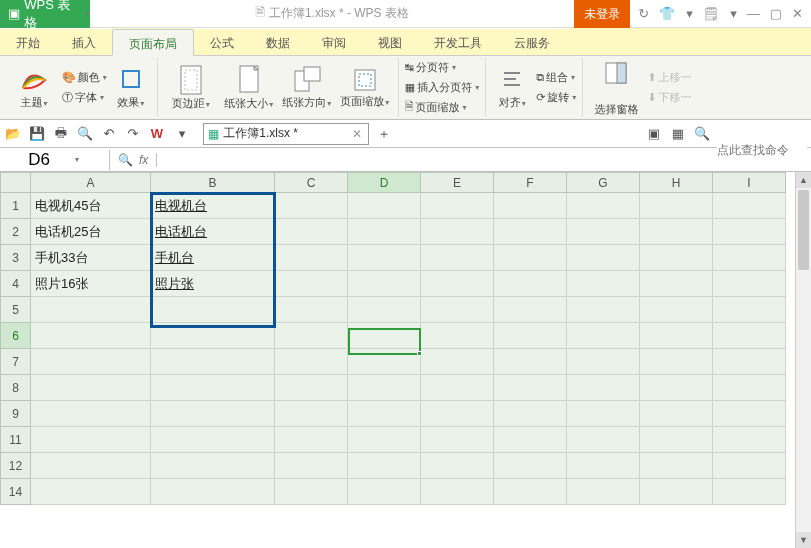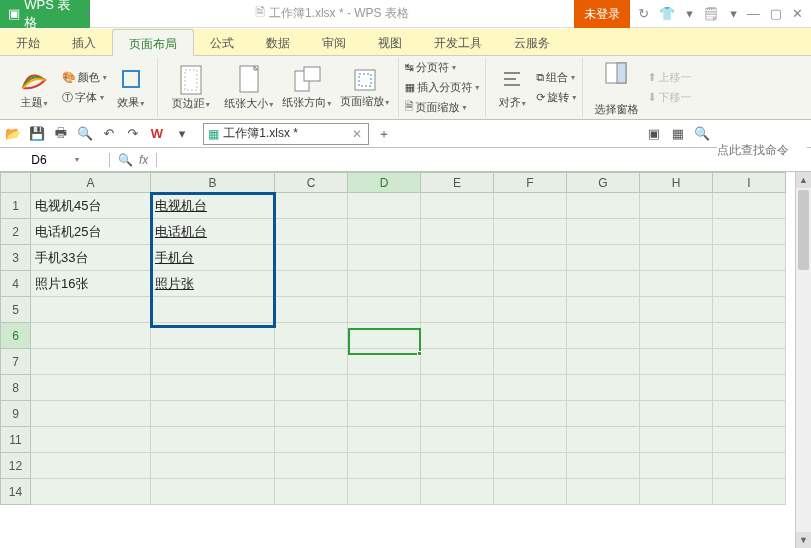--- a/index.html
+++ b/index.html
@@ -34,21 +34,21 @@
   .qat { height: 28px; display: flex; align-items: center; padding: 0 4px; background: #fff; border-bottom: 1px solid #c0c0c0; gap: 6px; }
   .qat .qbtn { width: 18px; height: 18px; display:flex; align-items:center; justify-content:center; cursor:pointer; color:#555; font-size:13px;}
   .qat .tab-doc { display:flex; align-items:center; border:1px solid #999; height:22px; padding:0 6px 0 4px; margin-left:6px; font-size:12px; gap:4px; background:#fff;}
   .qat .tab-doc .close { margin-left:50px; color:#999; cursor:pointer;}
   .qat .right { margin-left:auto; display:flex; align-items:center; gap:6px; color:#666;}
   .qat .right input { border:none; outline:none; font-size:12px; width:90px; color:#888;margin-top:32px;}
 
   
   .fbar { height: 24px; display:flex; align-items:center; border-bottom:1px solid #c0c0c0; }
   .fbar .name { width:110px; border-right:1px solid #c0c0c0; display:flex; align-items:center; padding:0 4px;}
-  .fbar .name input { width:70px; border:none; outline:none; font-size:12px; text-align:center;}
+  .fbar .name input { width:70px; border:none; outline:none; font-size:17px; text-align:center;}
   .fbar .fx { padding:0 8px; border-right:1px solid #c0c0c0; display:flex; align-items:center; gap:6px; color:#777;}
   .fbar .formula { flex:1; padding-left:4px;}
 
   
   .gridwrap { position:relative; height: calc(548px - 28px - 28px - 64px - 28px - 24px); display:flex; }
   .grid { flex:1; overflow:hidden; }
   table { border-collapse:collapse; table-layout:fixed; }
   .colhead th { background:#e6eee6; border:1px solid #b8c8b8; height:20px; font-weight:normal; font-size:12px; color:#555;}
   .colhead th.active { background:#d0e8d0; color:#2e7d32;}
   .corner { width:30px; background:#e6eee6; border:1px solid #b8c8b8;}

